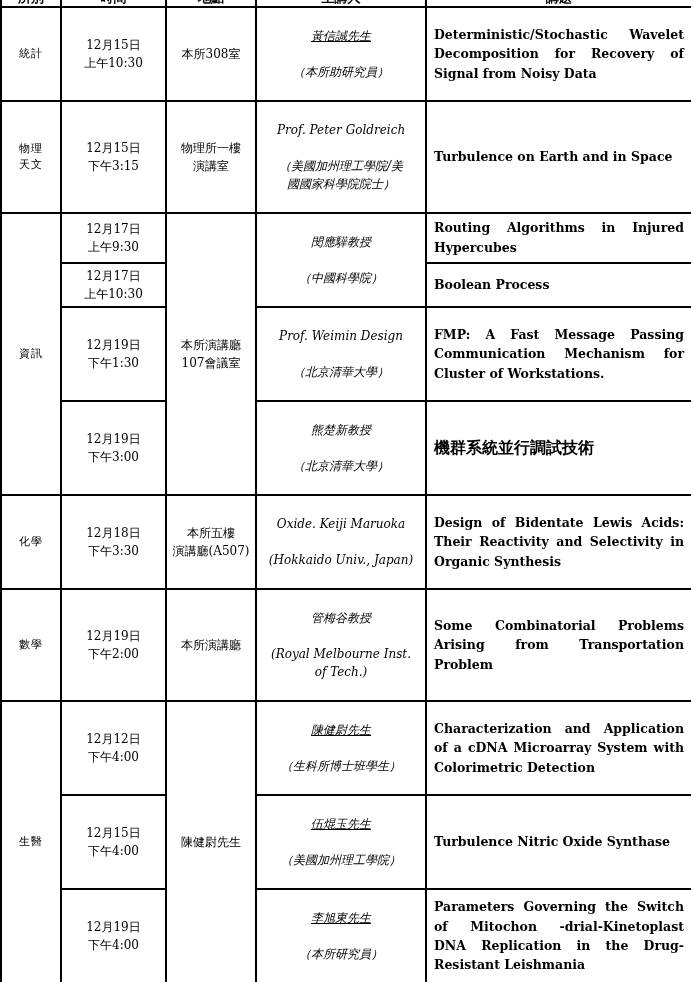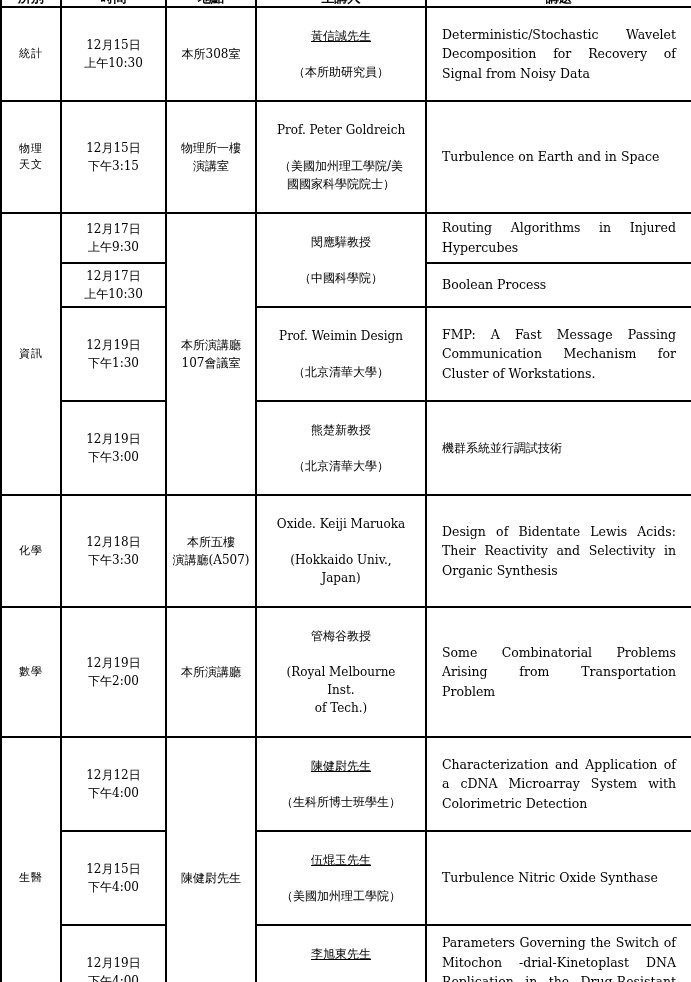--- a/index.html
+++ b/index.html
@@ -3,25 +3,25 @@
 <meta charset="utf-8">
 <style>
   html,body{margin:0;padding:0;background:#ffffff;}
   body{width:691px;height:982px;overflow:hidden;color:#000;
        font-family:"DejaVu Serif","Liberation Serif",serif;}
   table{border-collapse:collapse;table-layout:fixed;width:691px;}
   td{border:2px solid #000;vertical-align:middle;text-align:center;
      font-size:12px;line-height:1.5;padding:1px 3px;white-space:pre-line;
      overflow:hidden;}
   tr.sub td{border-top-width:1px;}
-  .title-cell{text-align:justify;text-align-last:left;padding:2px 15px;
-              font-size:12.5px;line-height:1.55;white-space:normal;}
-  .title-cell.zh{text-align:left;font-size:12px;}
+  .title-cell{text-align:justify;text-align-last:left;padding:2px 7px;
+              font-size:12.5px;line-height:1.55;white-space:normal;font-weight:bold;}
+  .title-cell.zh{text-align:left;font-size:16px;}
   .field-cell{font-size:11px;letter-spacing:1px;}
-  .speaker-cell{padding:1px 16px;}
+  .speaker-cell{padding:1px 0;font-style:italic;}
   .speaker-name{display:block;}
   .speaker-name.u{text-decoration:underline;}
   .speaker-affil{display:block;white-space:pre-line;}
   .hdr-cell{position:relative;overflow:hidden;padding:0;border-top:none;border-bottom-width:2px;}
   .hdr-cell span{position:absolute;top:-12px;left:0;right:0;text-align:center;
                  font-size:13px;font-weight:bold;}
 </style>
 </head>
 <body>
 

